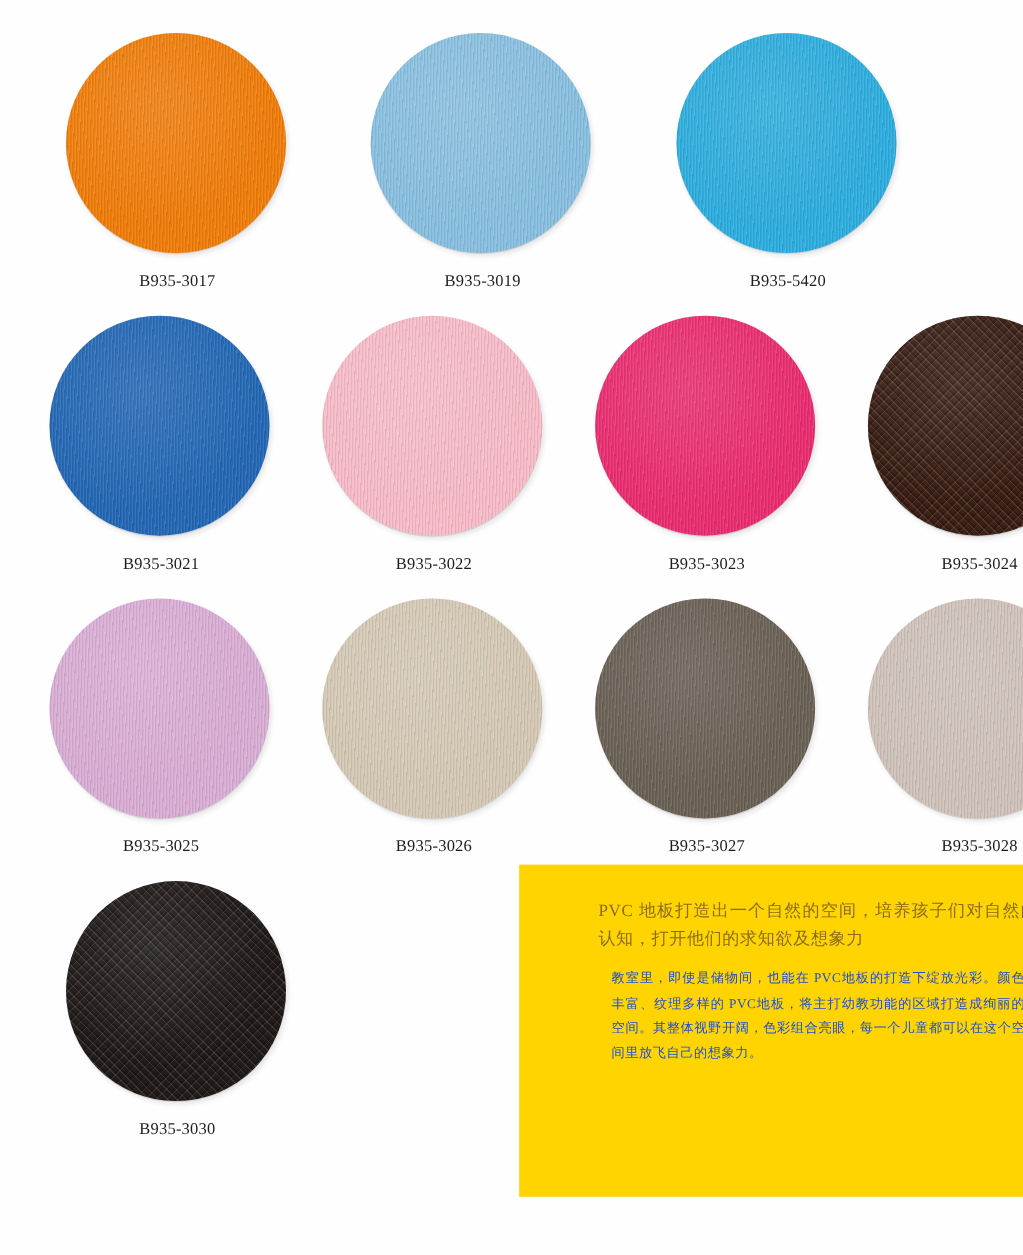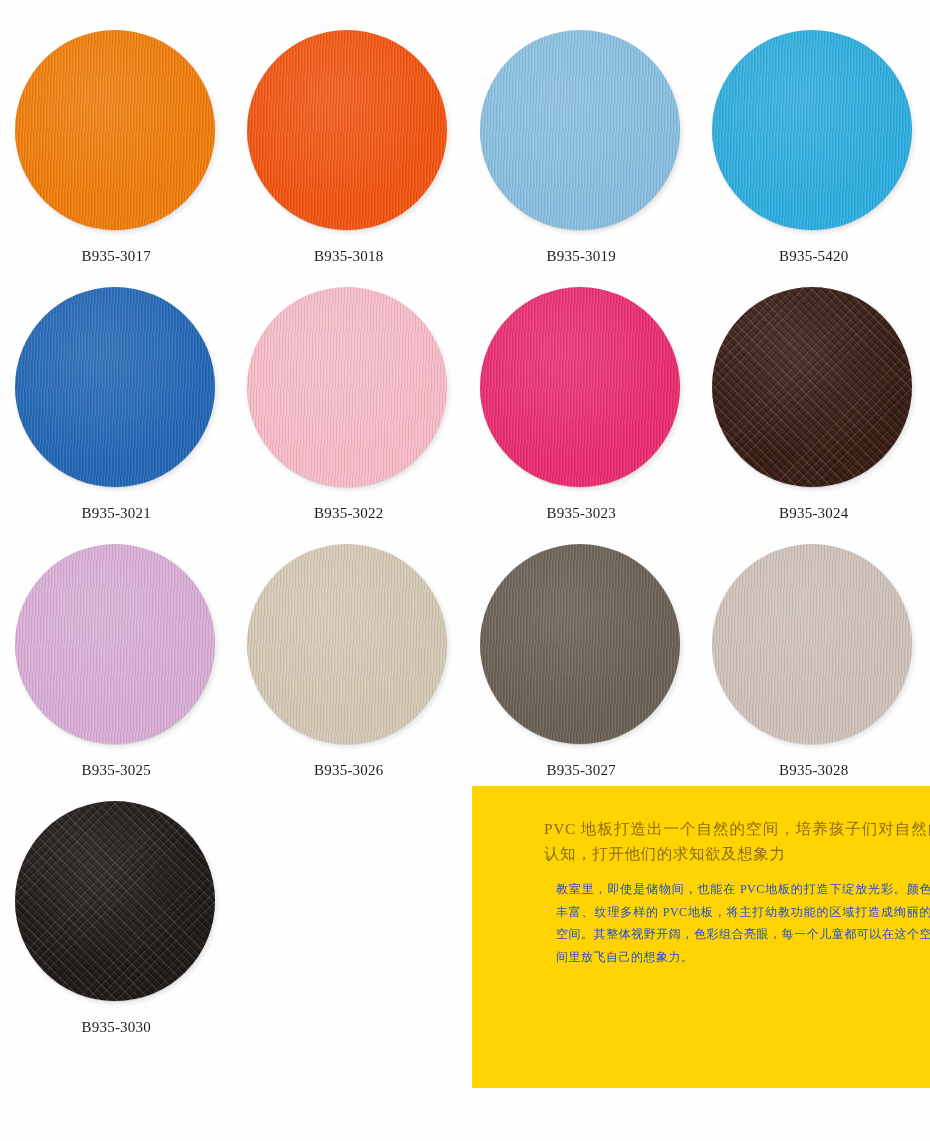--- a/index.html
+++ b/index.html
@@ -33,20 +33,21 @@
     display: flex;
     width: 930px;
     height: 257px;
   }
   .cell {
     width: 232.5px;
     display: flex;
     flex-direction: column;
     align-items: center;
     justify-content: flex-start;
+    padding-left: 45px;
   }
 
   .chip-wrap {
     width: 203px;
     height: 203px;
     position: relative;
   }
   .chip {
     position: absolute;
     left: 0;
@@ -156,26 +157,20 @@
 
     <div class="row">
       <div class="cell">
         <div class="chip-wrap">
           <div class="chip grain-fine" style="background-color: rgb(240, 125, 10);"></div>
         </div>
         <div class="chip-label">B935-3017</div>
       </div>
       <div class="cell">
         <div class="chip-wrap">
-          <div class="chip grain-fine" style="background-color: rgb(242, 85, 17);"></div>
-        </div>
-        <div class="chip-label">B935-3018</div>
-      </div>
-      <div class="cell">
-        <div class="chip-wrap">
           <div class="chip grain-fine" style="background-color: rgb(137, 192, 224);"></div>
         </div>
         <div class="chip-label">B935-3019</div>
       </div>
       <div class="cell">
         <div class="chip-wrap">
           <div class="chip grain-fine" style="background-color: rgb(46, 174, 222);"></div>
         </div>
         <div class="chip-label">B935-5420</div>
       </div>

